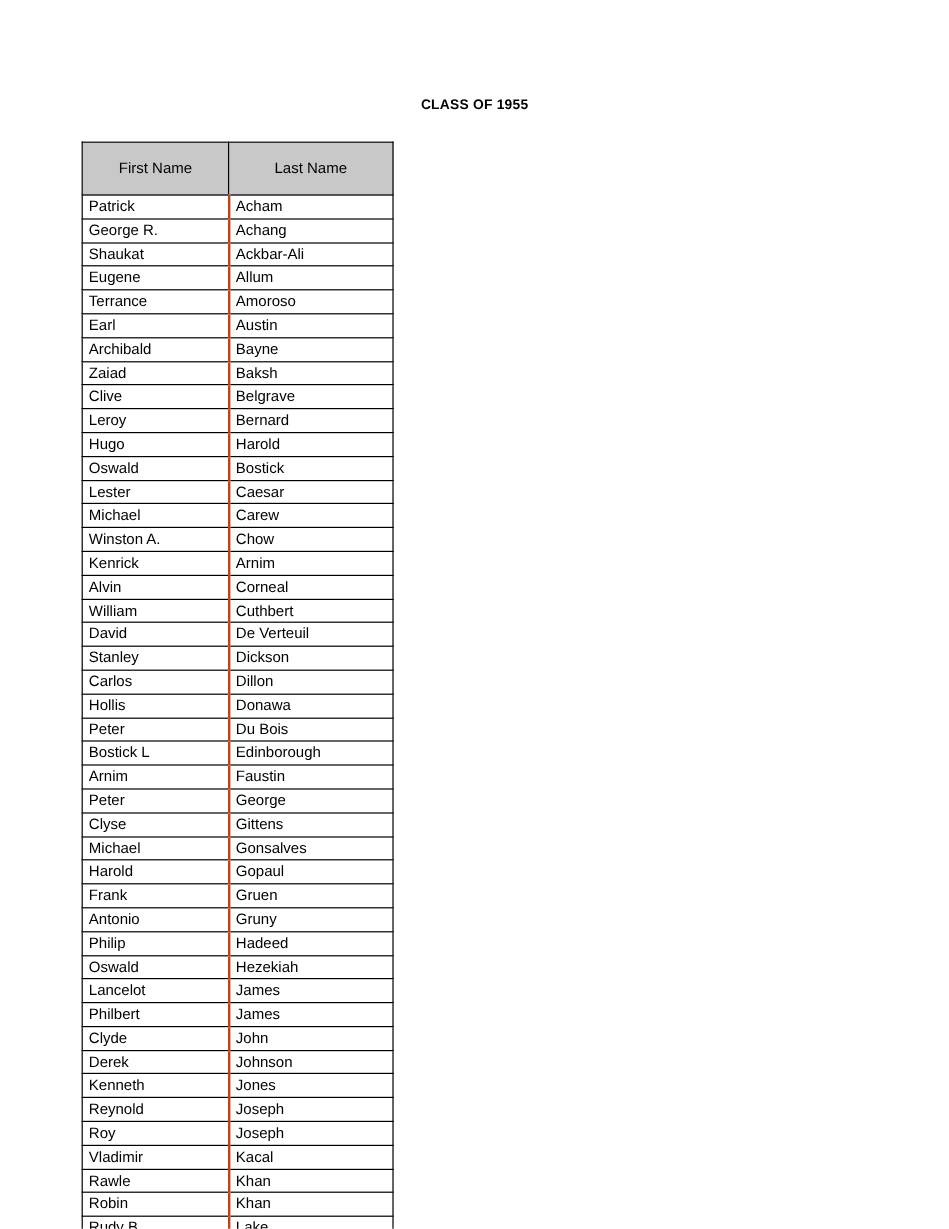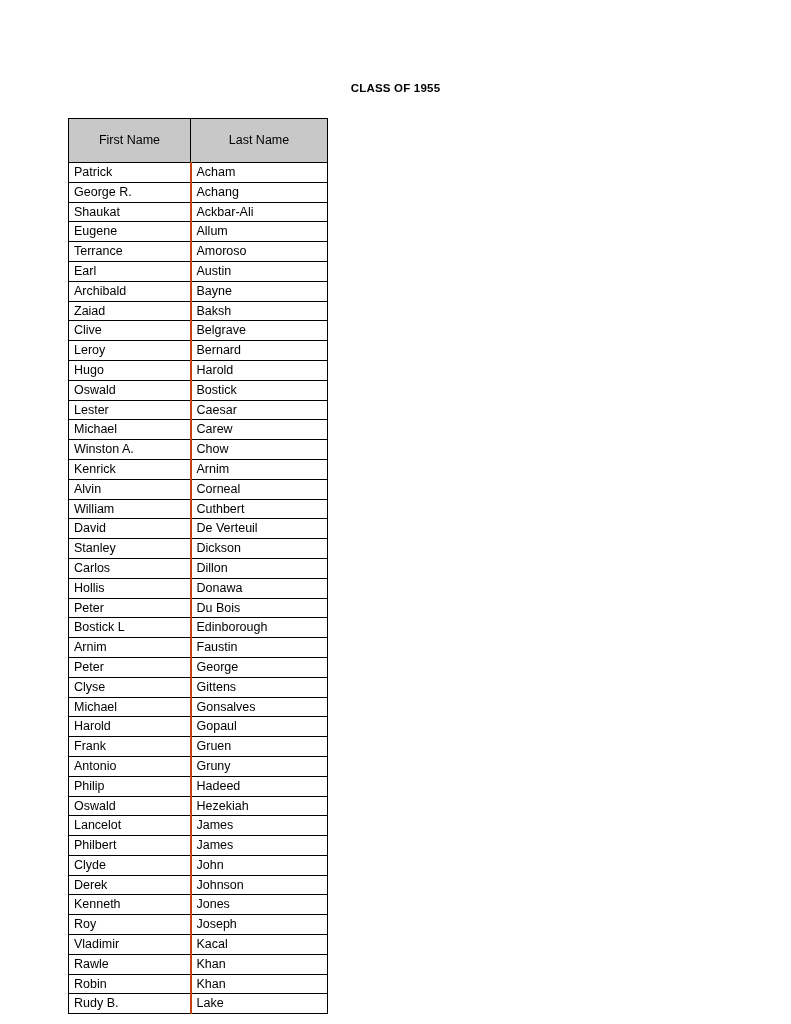--- a/index.html
+++ b/index.html
@@ -233,20 +233,24 @@
           </tr>
           <tr>
             <td>Derek</td>
             <td>Johnson</td>
           </tr>
           <tr>
             <td>Kenneth</td>
             <td>Jones</td>
           </tr>
           <tr>
+            <td>Reynold</td>
+            <td>Joseph</td>
+          </tr>
+          <tr>
             <td>Roy</td>
             <td>Joseph</td>
           </tr>
           <tr>
             <td>Vladimir</td>
             <td>Kacal</td>
           </tr>
           <tr>
             <td>Rawle</td>
             <td>Khan</td>

